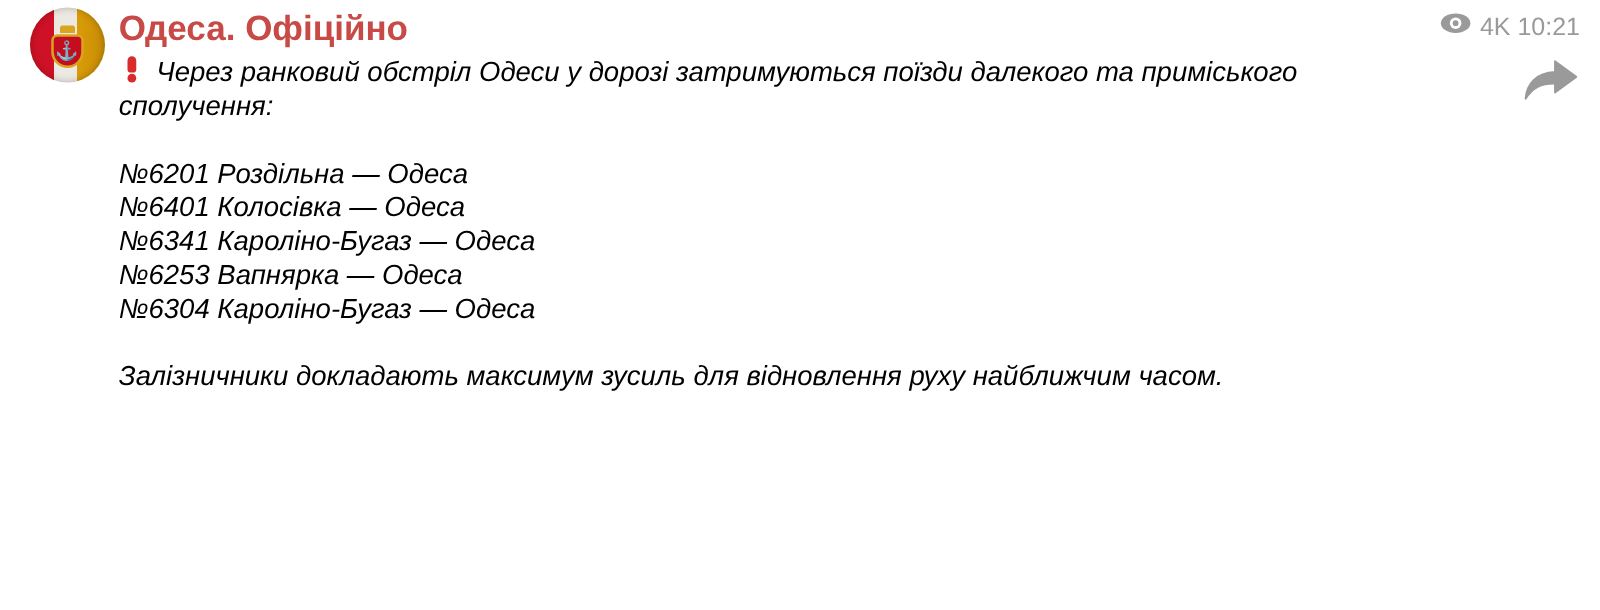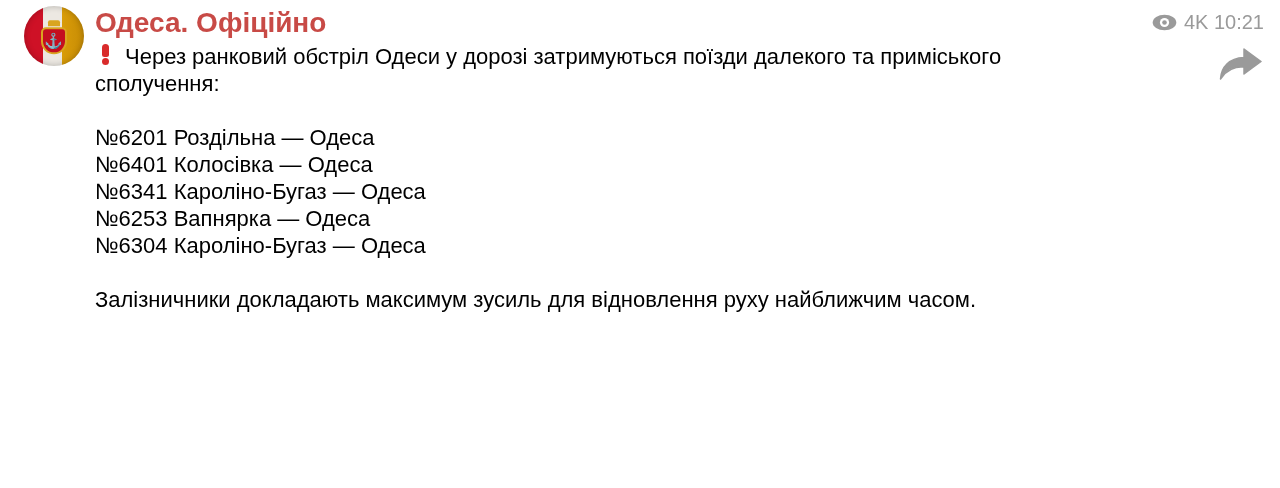--- a/index.html
+++ b/index.html
@@ -41,21 +41,21 @@
     display: flex; align-items: center; justify-content: center;
     color: #ffffff; font-size: 15px; line-height: 1;
   }
 
   
   .content { position: absolute; left: 95px; top: 10px; width: 985px; }
   .channel-name {
     font-size: 28px; font-weight: 700; line-height: 26px;
     color: #c84a46; cursor: pointer; display: inline-block;
   }
-  .msg-body { margin-top: 7px; font-size: 22px; line-height: 27px; color: #000000; }
+  .msg-body { margin-top: 7px; font-size: 22px; line-height: 27px; color: #000000; font-style: italic; }
   .para { margin-bottom: 27px; }
   .para:last-child { margin-bottom: 11px; }
   .train-line { white-space: nowrap; }
 
   
   .excl {
     display: inline-block; width: 9px; height: 22px;
     position: relative; margin: 0 15px 0 6px; vertical-align: -2px;
   }
   .excl .bar {
@@ -70,21 +70,21 @@
   }
 
   a.msg-link {
     color: #4187c7; text-decoration: none;
     overflow-wrap: anywhere; cursor: pointer;
   }
 
   
   .meta {
     position: absolute; right: 16px; top: 10px;
-    display: flex; align-items: center; gap: 7px;
+    display: flex; align-items: flex-start; gap: 7px;
     color: #9a9a9a; font-size: 20px; line-height: 24px;
   }
   .eye-icon { width: 25px; height: 17px; display: block; }
 
   
   .share-btn {
     position: absolute; right: 18px; top: 46px;
     width: 44px; height: 36px; cursor: pointer;
     display: flex; align-items: center; justify-content: center;
   }

